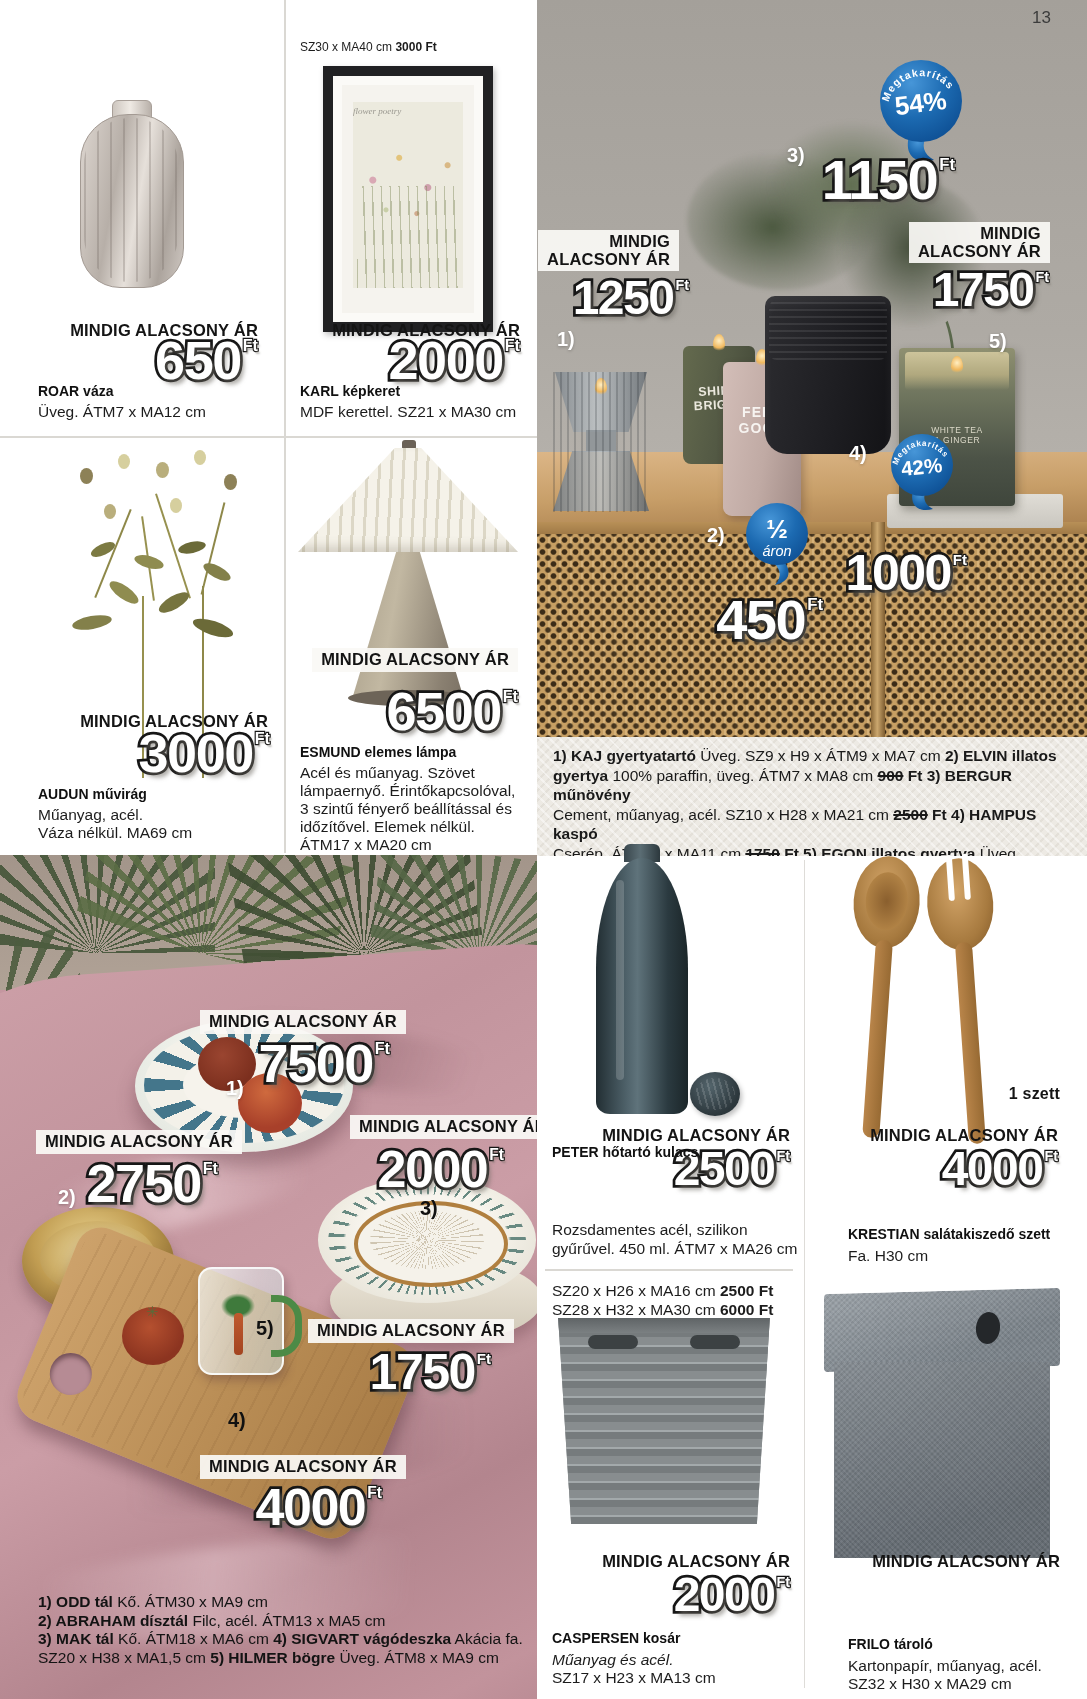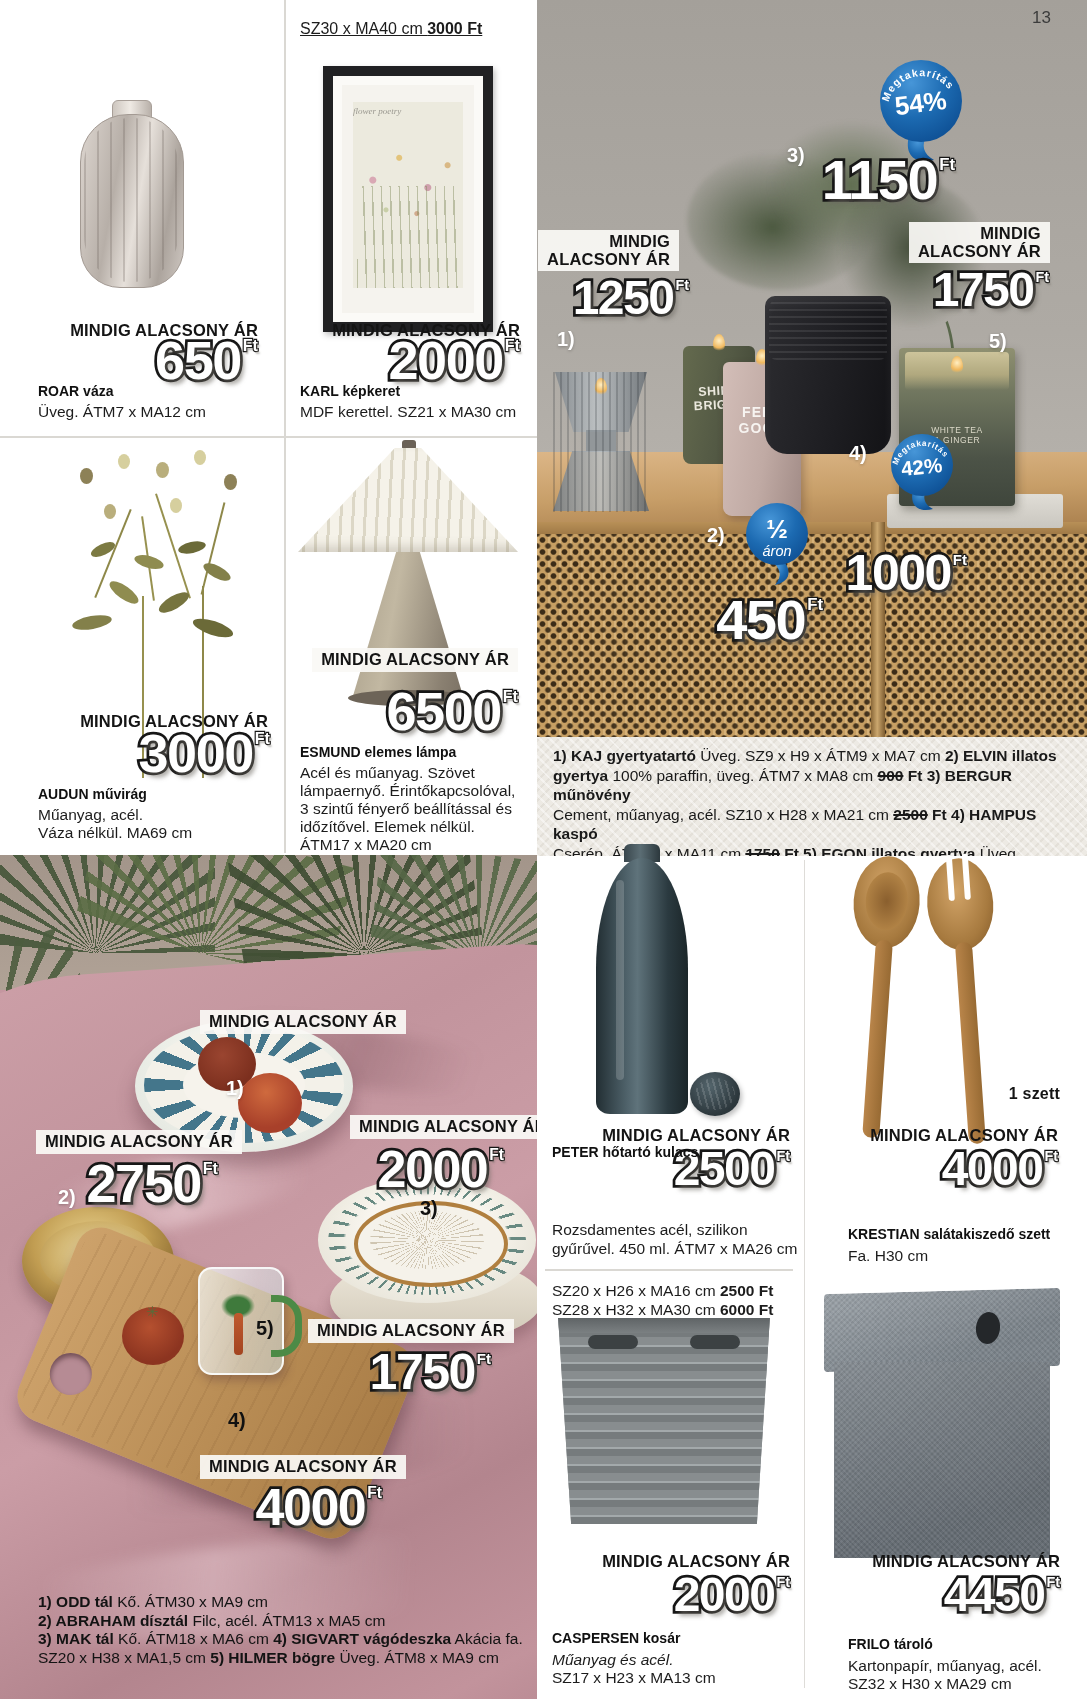--- a/index.html
+++ b/index.html
@@ -72,21 +72,21 @@
     <div class="abs" style="left:84px;top:118px;width:94px;height:164px;border-radius:46px;opacity:.55;
       background:repeating-linear-gradient(90deg,rgba(110,100,94,.5) 0 2px,transparent 2px 13px);"></div>
   </div>
   <div class="alap" style="left:28px;top:321px;width:230px;">MINDIG ALACSONY ÁR</div>
   <div class="price p54" style="left:70px;top:333px;width:188px;">
     <span class="pnum">650</span><span class="pft">Ft</span>
   </div>
   <div class="pname" style="left:38px;top:383px;">ROAR váza</div>
   <div class="pdesc" style="left:38px;top:403px;">Üveg. ÁTM7 x MA12 cm</div>
 
-  <div class="pdesc" style="left:300px;top:20px;font-size:16px;text-decoration:underline;"><span>SZ30 x MA40 cm </span><span class="seg-b">3000 Ft</span></div>
+  <div class="pdesc" style="left:300px;top:40px;font-size:12px;"><span>SZ30 x MA40 cm </span><span class="seg-b">3000 Ft</span></div>
   <div class="abs" style="left:323px;top:66px;width:150px;height:246px;background:#fbfaf7;border:10px solid #212123;box-shadow:2px 3px 6px rgba(0,0,0,.25);">
     <div class="abs" style="left:9px;top:9px;right:9px;bottom:9px;background:#f5f3ee;"></div>
     <div class="abs" style="left:20px;top:26px;right:20px;bottom:34px;background:#eceade;
       background-image:radial-gradient(circle at 18% 42%,#d9a8b4 3px,transparent 4px),
         radial-gradient(circle at 42% 30%,#e3c47c 2.5px,transparent 3.5px),
         radial-gradient(circle at 68% 46%,#cfa0ac 3px,transparent 4px),
         radial-gradient(circle at 86% 34%,#d9b884 2.5px,transparent 3.5px),
         radial-gradient(circle at 30% 58%,#c9cfa8 2px,transparent 3px),
         radial-gradient(circle at 58% 60%,#d2ab8e 2px,transparent 3px);">
       <div class="abs" style="left:4px;right:4px;bottom:0;height:55%;opacity:.8;
@@ -344,20 +344,23 @@
     <div class="abs" style="left:198px;top:412px;width:82px;height:104px;border-radius:14px;
       background:linear-gradient(100deg,rgba(246,250,250,.72),rgba(222,232,234,.55) 60%,rgba(202,214,216,.6));
       border:2px solid rgba(253,255,255,.85);box-shadow:3px 6px 10px rgba(80,45,55,.3);">
       <div class="abs" style="right:-20px;top:26px;width:24px;height:48px;border:7px solid #4c8a46;border-left:none;border-radius:0 24px 24px 0;"></div>
       <div class="abs" style="left:18px;top:22px;width:40px;height:30px;
         background:radial-gradient(ellipse at 50% 50%,#3f7a3c 0 40%,transparent 60%);border-radius:50%;"></div>
       <div class="abs" style="left:34px;top:44px;width:9px;height:42px;border-radius:4px;background:linear-gradient(#c05a2e,#a34420);"></div>
     </div>
 
     <div class="chip alap" style="left:200px;top:155px;">MINDIG ALACSONY ÁR</div>
+    <div class="price p54" style="left:225px;top:181px;width:165px;">
+      <span class="pnum">7500</span><span class="pft">Ft</span>
+    </div>
     <div class="nlab" style="left:226px;top:222px;">1)</div>
 
     <div class="chip alap" style="left:36px;top:275px;">MINDIG ALACSONY ÁR</div>
     <div class="price p54" style="left:58px;top:301px;width:160px;">
       <span class="pnum">2750</span><span class="pft">Ft</span>
     </div>
     <div class="nlab" style="left:58px;top:331px;">2)</div>
 
     <div class="chip alap" style="left:350px;top:260px;">MINDIG ALACSONY ÁR</div>
     <div class="price p52" style="left:352px;top:288px;width:152px;">
@@ -451,20 +454,17 @@
   <div class="abs">
     <div class="abs" style="left:824px;top:1291px;width:236px;height:78px;border-radius:4px;transform:skewY(-1.5deg);
       background:linear-gradient(160deg,#9ba2a8,#7b838a 70%);
       background-image:repeating-linear-gradient(45deg,rgba(255,255,255,.08) 0 2px,transparent 2px 4px),repeating-linear-gradient(-45deg,rgba(0,0,0,.07) 0 2px,transparent 2px 4px),linear-gradient(160deg,#9ba2a8,#7b838a 70%);"></div>
     <div class="abs" style="left:834px;top:1362px;width:216px;height:196px;
       background:linear-gradient(160deg,#868d93,#656c73 75%);
       background-image:repeating-linear-gradient(45deg,rgba(255,255,255,.07) 0 2px,transparent 2px 4px),repeating-linear-gradient(-45deg,rgba(0,0,0,.08) 0 2px,transparent 2px 4px),linear-gradient(160deg,#868d93,#656c73 75%);"></div>
     <div class="abs" style="left:976px;top:1312px;width:24px;height:32px;border-radius:50%;background:#24272a;transform:rotate(8deg);"></div>
   </div>
   <div class="alap" style="left:868px;top:1552px;width:192px;">MINDIG ALACSONY ÁR</div>
-  <div class="price p48" style="left:868px;top:1571px;width:192px;">
-    <span class="pnum">4450</span><span class="pft">Ft</span>
-  </div>
   <div class="pname" style="left:848px;top:1636px;">FRILO tároló</div>
   <div class="pdesc" style="left:848px;top:1657px;">Kartonpapír, műanyag, acél.</div>
   <div class="pdesc" style="left:848px;top:1675px;">SZ32 x H30 x MA29 cm</div>
 
 </div>
 
 </body></html>

